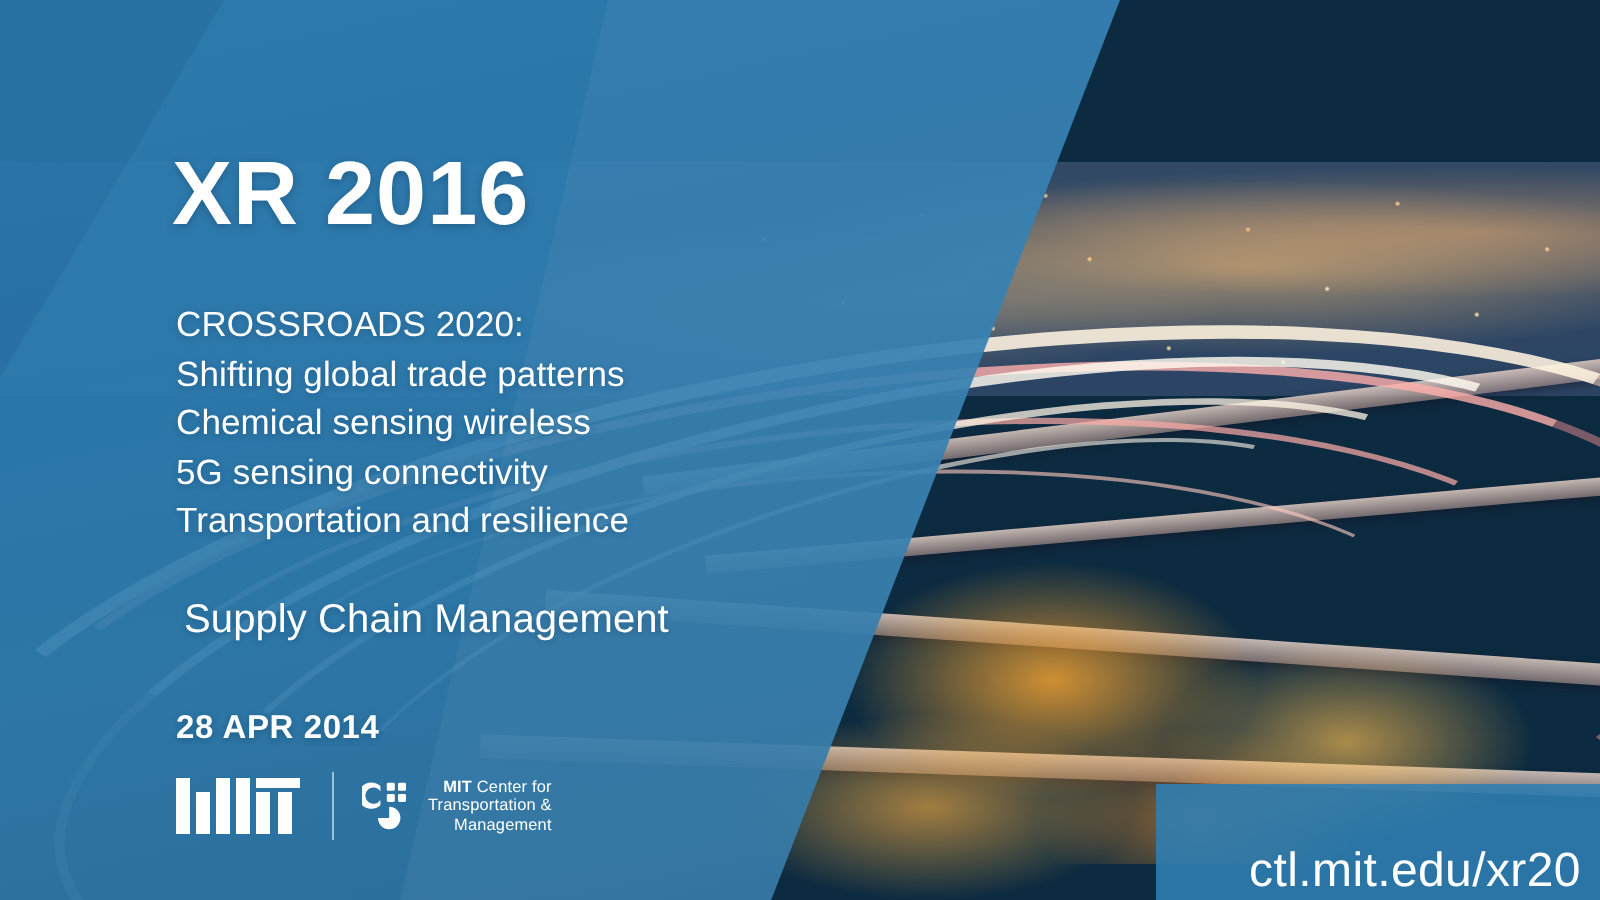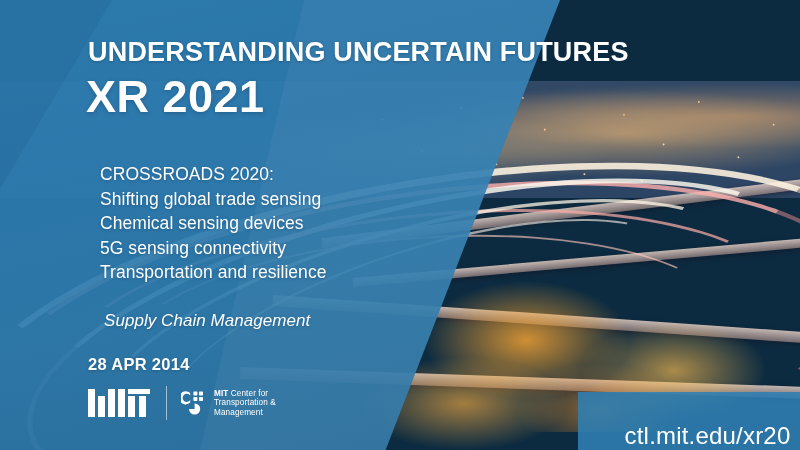--- a/index.html
+++ b/index.html
@@ -162,45 +162,44 @@
     font-weight: 700;
     letter-spacing: 0.5px;
     line-height: 1.05;
     white-space: nowrap;
     text-shadow: 0 1px 4px rgba(10,45,75,0.35);
   }
   .crossroads {
     position: absolute;
     top: 150px;
     left: 0;
-    margin: 12px;
+    margin: 0;
     padding: 0;
     list-style: none;
     color: #ffffff;
   }
   .crossroads li {
     font-size: 17.5px;
     font-weight: 400;
     line-height: 24.5px;
     letter-spacing: 0.05px;
     white-space: nowrap;
     text-shadow: 0 1px 3px rgba(10,45,75,0.30);
   }
   .topic {
     position: absolute;
     top: 295px;
     left: 0;
-    margin: 16px;
-    color: #ffffff;
-    font-size: 17px;
+    margin: 4px;
+    color: #ffffff;
+    font-size: 20px;
     font-weight: 400;
     letter-spacing: 0.05px;
     white-space: nowrap;
     text-shadow: 0 1px 3px rgba(10,45,75,0.30);
-    font-style: italic;
   }
   .event-date {
     position: absolute;
     top: 355px;
     left: 0;
     margin: 0;
     color: #ffffff;
     font-size: 16.5px;
     font-weight: 700;
     letter-spacing: 0.3px;
@@ -220,20 +219,21 @@
   .mit-wordmark { display: block; }
   .lockup-divider {
     width: 1px;
     height: 34px;
     background: rgba(255,255,255,0.55);
     margin: 0 14px 0 16px;
   }
   .ctl-group {
     display: flex;
     align-items: center;
+    text-align: right;
   }
   .ctl-mark { display: block; margin-right: 7px; }
   .ctl-text {
     color: #ffffff;
     font-size: 8.2px;
     line-height: 9.6px;
     letter-spacing: 0.1px;
     white-space: nowrap;
   }
   .ctl-text .ctl-bold { font-weight: 700; }
@@ -285,28 +285,27 @@
       <div class="trail t7"></div>
     </div>
   </div>
 
   <div class="blue-wedge"></div>
   <div class="wedge-facet"></div>
   <div class="wedge-facet2"></div>
 
   <div class="content">
 
-    <p class="kicker">UNDERSTANDING UNCERTAIN FUTURES</p>
-
-    <h1 class="xr-title">XR 2021</h1>
+
+    <h1 class="xr-title">XR 2016</h1>
 
     <ul class="crossroads">
       <li>CROSSROADS 2020:</li>
-      <li>Shifting global trade sensing</li>
-      <li>Chemical sensing devices</li>
+      <li>Shifting global trade patterns</li>
+      <li>Chemical sensing wireless</li>
       <li>5G sensing connectivity</li>
       <li>Transportation and resilience</li>
     </ul>
 
     <p class="topic">Supply Chain Management</p>
 
     <p class="event-date">28 APR 2014</p>
 
     <div class="logo-lockup">
 

